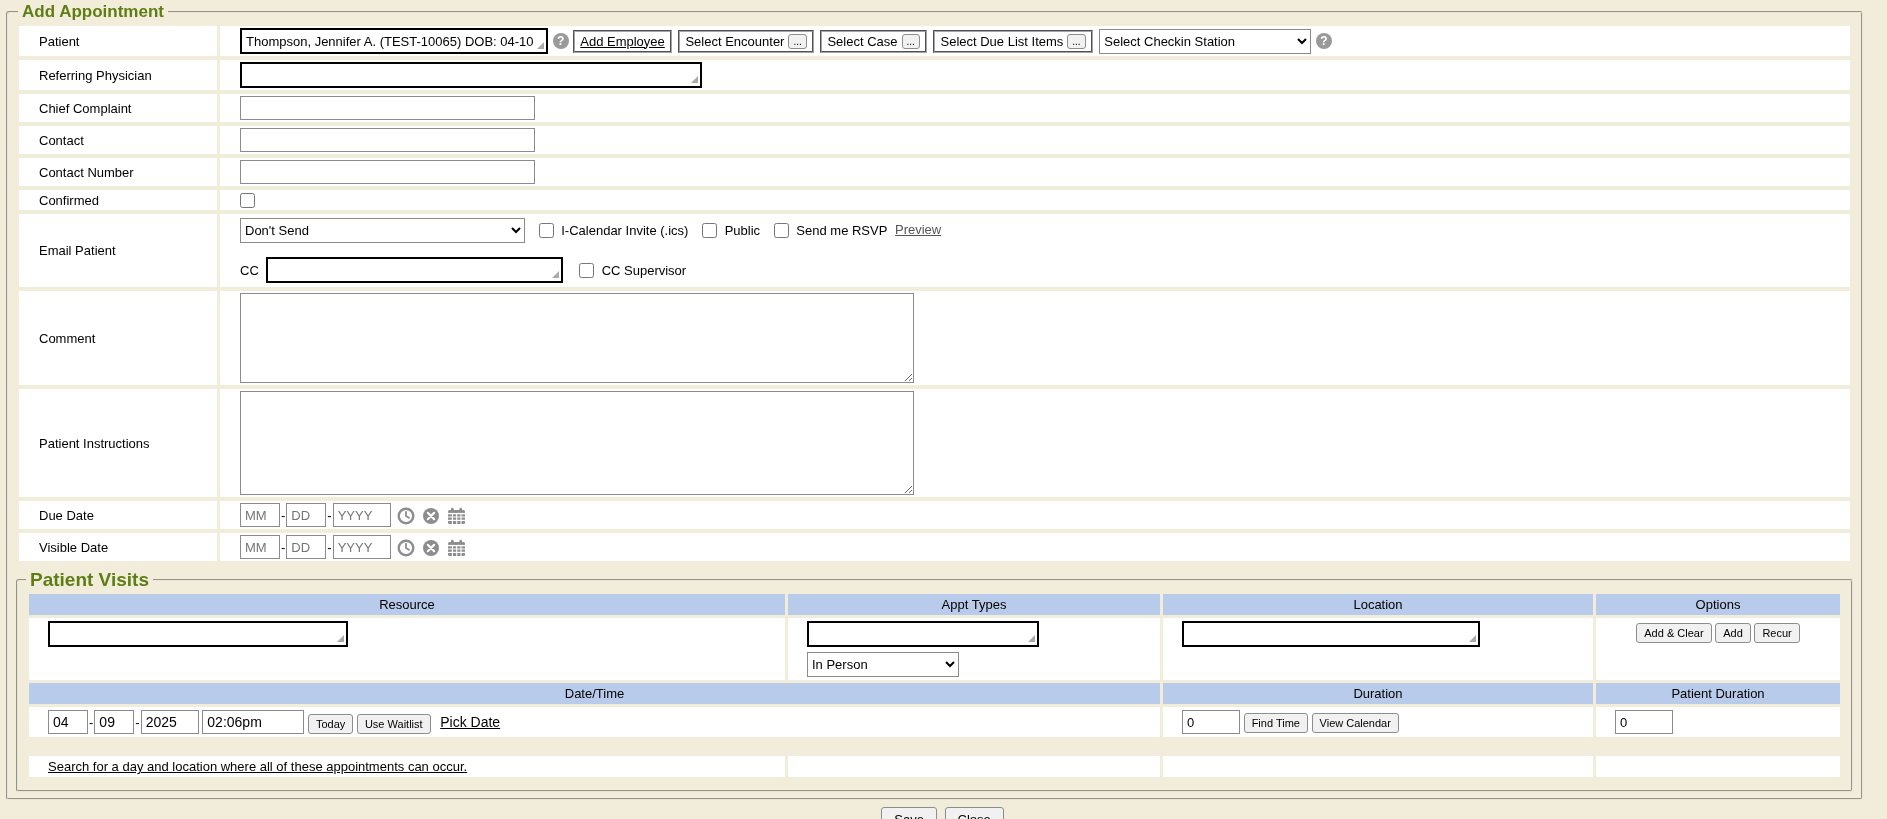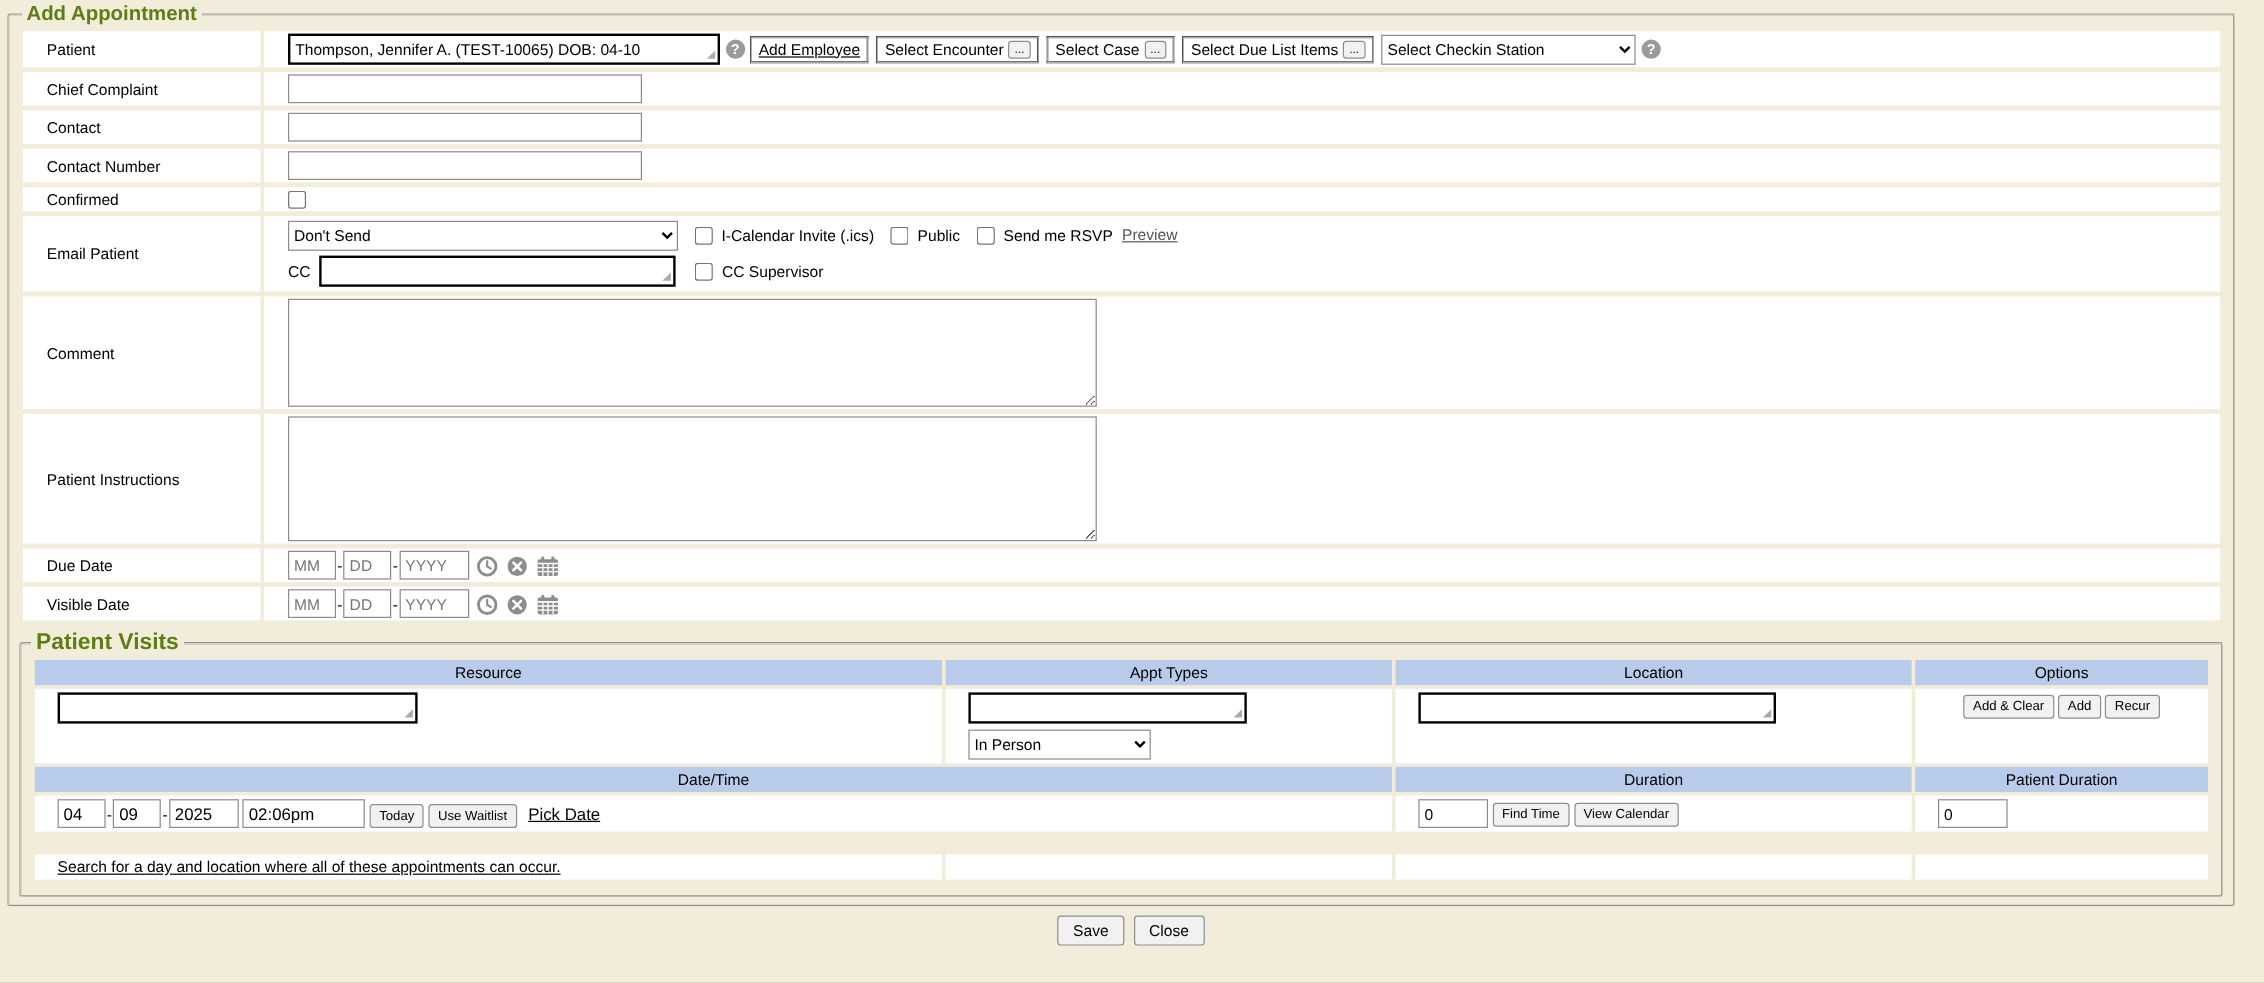--- a/index.html
+++ b/index.html
@@ -62,21 +62,21 @@
   .btn.lg { font-size:13px; padding:4px 12px; }
   .link { color:#000; text-decoration:underline; cursor:pointer; }
   .link.gray { color:#555; }
 
   input[type=checkbox] {
     width:15px; height:15px; vertical-align:middle; margin:0 4px 0 0;
     accent-color:#fff;
   }
   .cbl { vertical-align:middle; margin-right:10px; }
   .eline { margin:2px 0; }
-  .eline + .eline { margin-top:4px; }
+  .eline + .eline { margin-top:14px; }
   .cc-label { margin-right:4px; vertical-align:middle; }
 
   .dnum { width:40px; }
   .dyear { width:58px; }
   .dash { margin:0 1px; }
   .dicon { vertical-align:middle; margin-left:3px; cursor:pointer; }
 
   table.visits { width:100%; border-spacing:3px; }
   table.visits th {
     background:#b9cbea; font-weight:normal; font-size:13px;
@@ -102,21 +102,21 @@
 <body>
 
 <fieldset class="main-fs">
   <legend>Add Appointment</legend>
 
   <div class="formtable">
 
     <div class="frow">
       <div class="fcell label">Patient</div>
       <div class="fcell">
-        <span class="rz"><input class="txt dark" style="width: 360px;" value="Thompson, Jennifer A. (TEST-10065) DOB: 04-10"></span>
+        <span class="rz"><input class="txt dark" style="width: 308px;" value="Thompson, Jennifer A. (TEST-10065) DOB: 04-10"></span>
         <span class="qicon">?</span>
         <span class="group">
             <a class="link">Add Employee</a>
           </span>
         <span class="group">
           <span>Select Encounter</span>
           <button class="btn xs">...</button>
         </span>
         <span class="group">
           <span>Select Case</span>
@@ -124,20 +124,26 @@
         </span>
         <span class="group">
           <span>Select Due List Items</span>
           <button class="btn xs">...</button>
         </span>
         <select style="width:212px"><option>Select Checkin Station</option></select>
         <span class="qicon">?</span>
       </div>
     </div>
 
+    <div class="frow">
+      <div class="fcell label">Referring Physician</div>
+      <div class="fcell">
+        <span class="rz"><input class="txt dark" style="width: 462px;"></span>
+      </div>
+    </div>
 
     <div class="frow">
       <div class="fcell label">Chief Complaint</div>
       <div class="fcell">
         <input class="txt" style="width: 295px;">
       </div>
     </div>
 
     <div class="frow">
       <div class="fcell label">Contact</div>
@@ -157,21 +163,21 @@
       <div class="fcell label">Confirmed</div>
       <div class="fcell">
         <input type="checkbox" style="">
       </div>
     </div>
 
     <div class="frow">
       <div class="fcell label">Email Patient</div>
       <div class="fcell">
         <div class="eline">
-          <select style="width:325px"><option>Don't Send</option></select>
+          <select style="width:285px"><option>Don't Send</option></select>
           <input type="checkbox" style="margin-left: 10px;">
           <span class="cbl">I-Calendar Invite (.ics)</span>
           <input type="checkbox" style="">
           <span class="cbl">Public</span>
           <input type="checkbox" style="">
           <span class="cbl" style="margin-right:4px">Send me RSVP</span>
           <a class="link gray">Preview</a>
         </div>
         <div class="eline">
           <span class="cc-label">CC</span>

